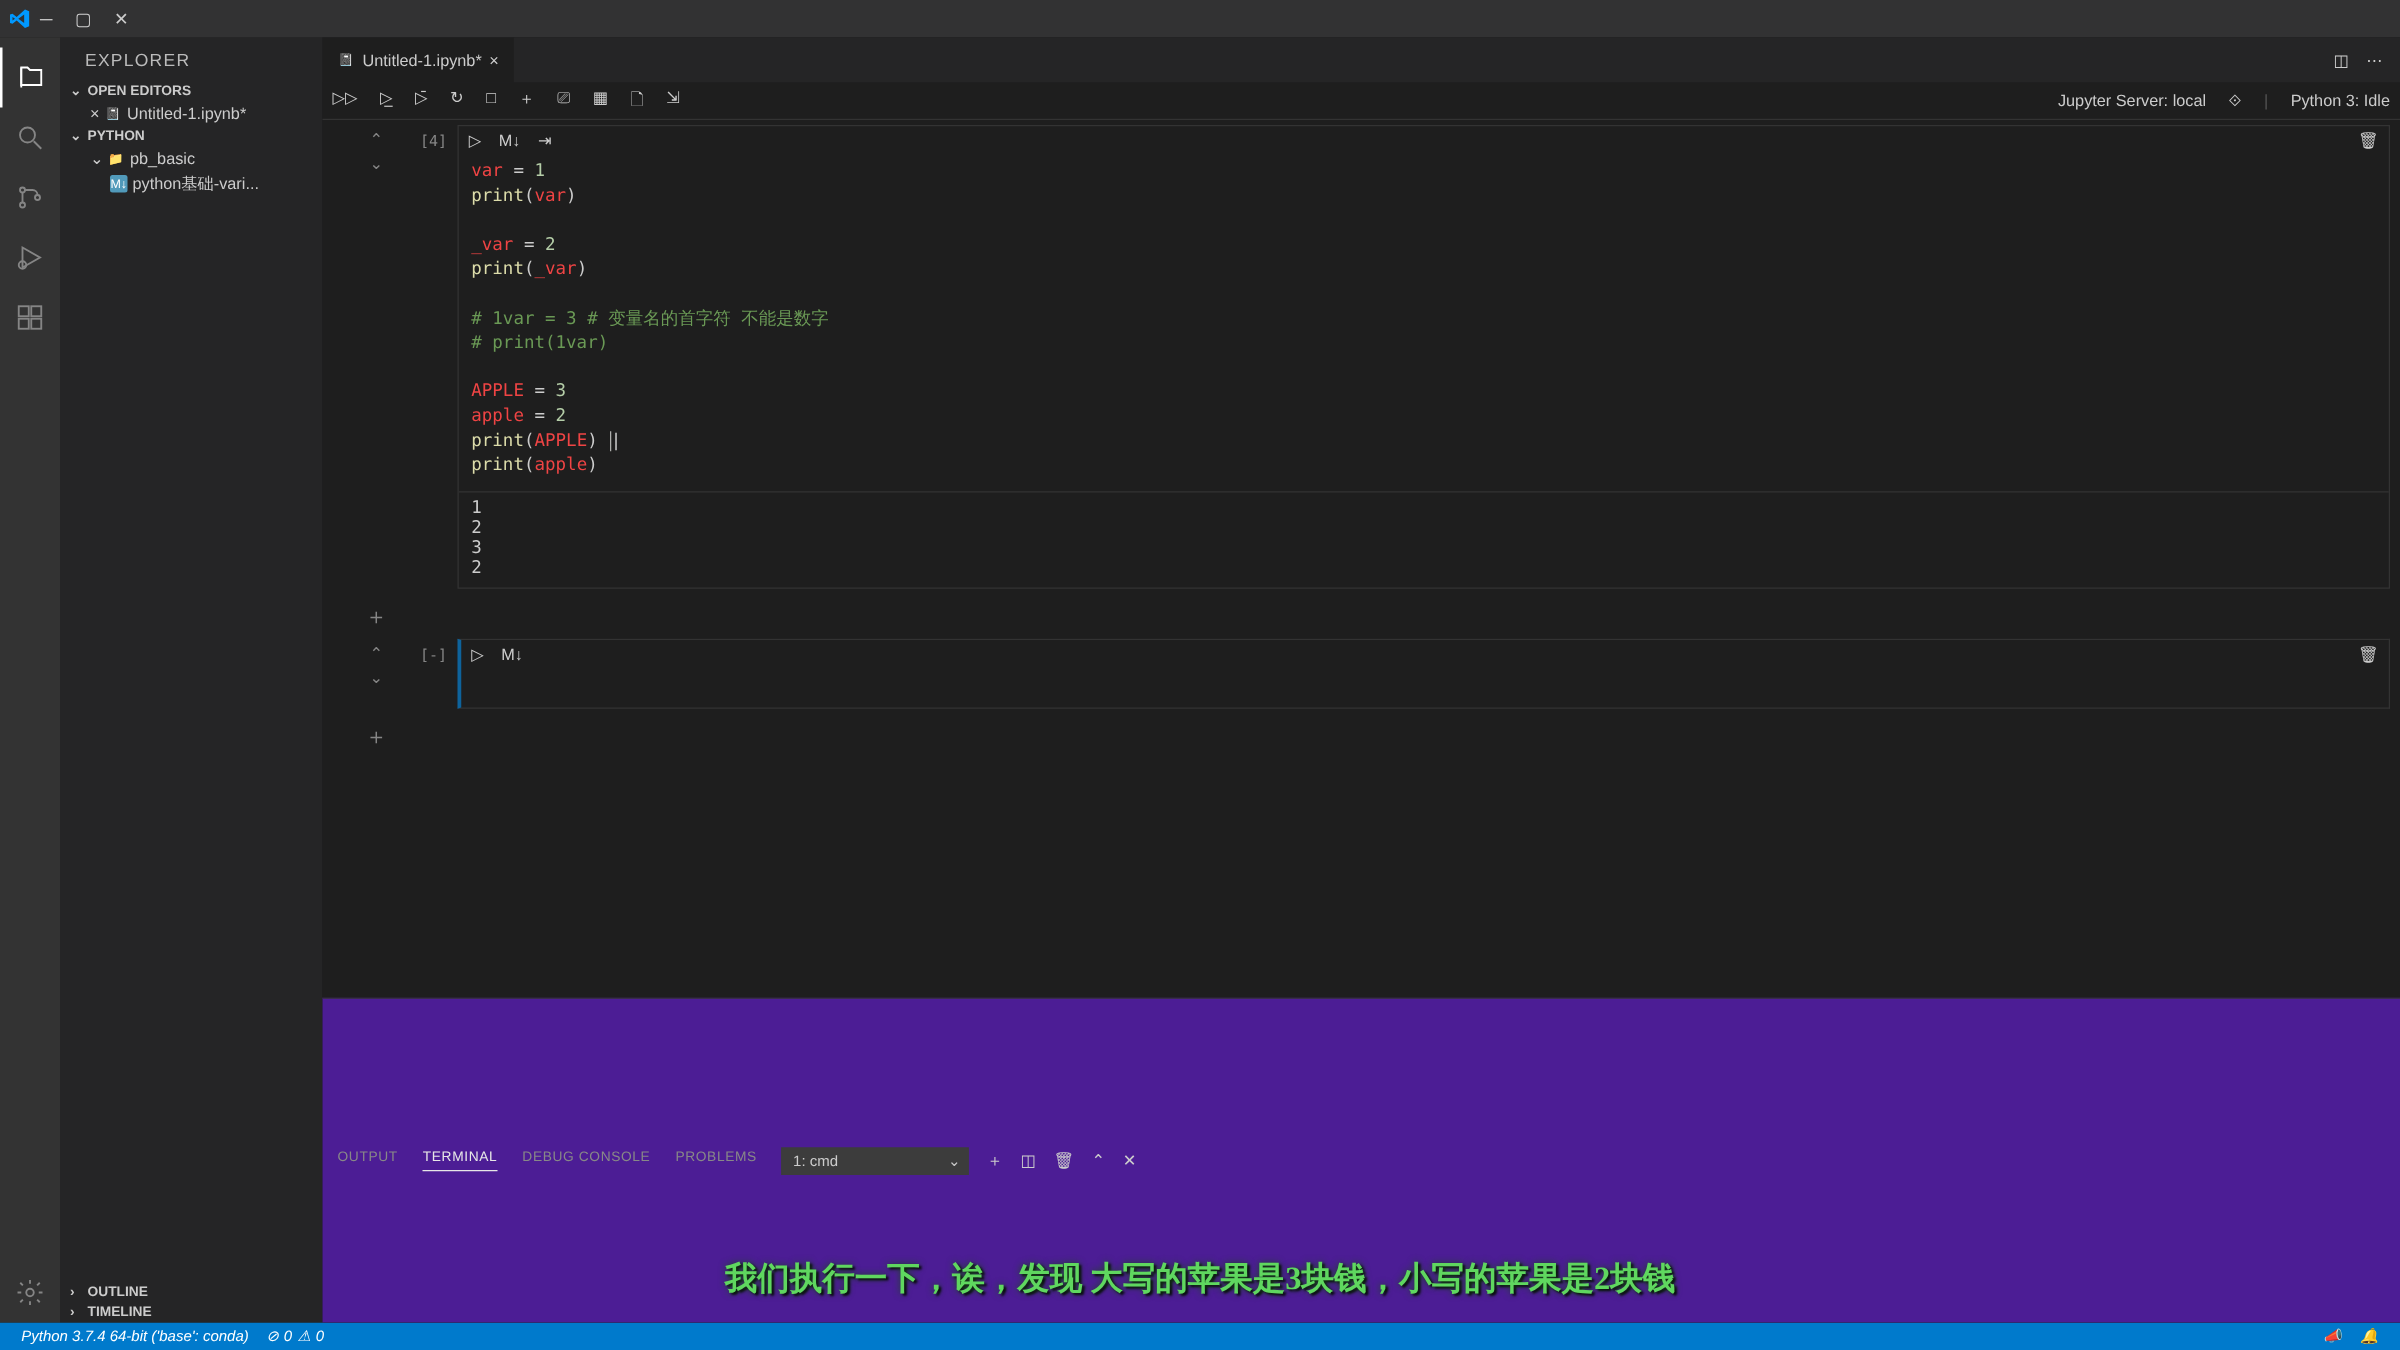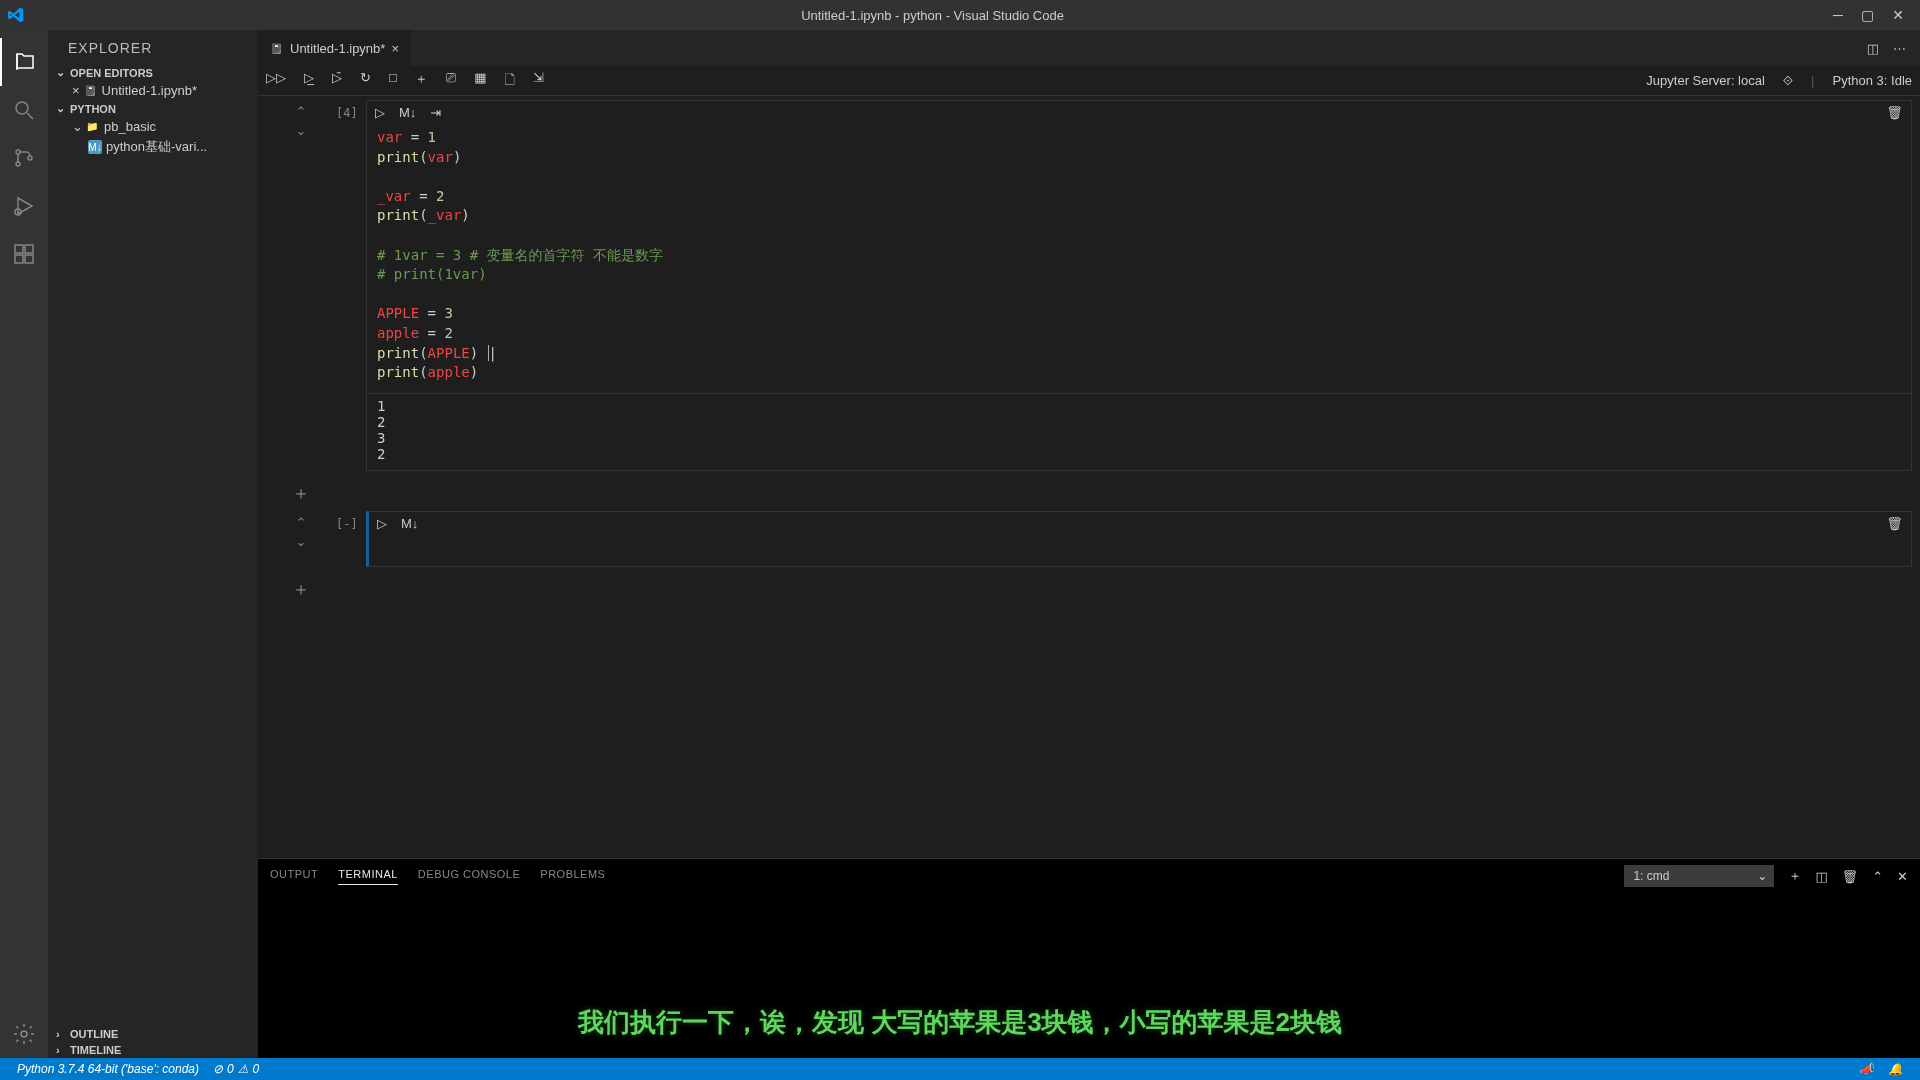--- a/index.html
+++ b/index.html
@@ -53,44 +53,43 @@
 .cell-tb-spacer { flex: 1; }
 .code { font-family: Consolas, monospace; font-size: 14px; padding: 4px 10px 8px; line-height: 1.4; white-space: pre; }
 .code .fn { color: #dcdcaa; }
 .code .num { color: #b5cea8; }
 .code .cmt { color: #6a9955; }
 .code .var { color: #ef4444; }
 .code .cursor { border-left: 1px solid #aeafad; margin-left: 1px; }
 .output { font-family: Consolas, monospace; font-size: 14px; padding: 4px 10px 8px; color: #cccccc; white-space: pre; border-top: 1px solid #333; margin-top: 2px; }
 .add-cell { width: 70px; text-align: center; color: #858585; cursor: pointer; padding: 6px 0; font-size: 18px; }
 
-.panel { height: 200px; background: #000000; border-top: 1px solid #333; display: flex; flex-direction: column; }
+.panel { height: 260px; background: #4c1d95; border-top: 1px solid #333; display: flex; flex-direction: row; }
 .panel-tabs { display: flex; align-items: center; padding: 6px 12px; gap: 20px; }
 .panel-tab { font-size: 11px; letter-spacing: 0.5px; cursor: pointer; color: #888; padding-bottom: 4px; }
 .panel-tab.active { color: #e7e7e7; border-bottom: 1px solid #e7e7e7; }
 .panel-actions { margin-left: auto; display: flex; align-items: center; gap: 14px; }
 .term-select { background: #3c3c3c; color: #cccccc; border: 1px solid #3c3c3c; padding: 3px 24px 3px 8px; font-size: 12px; position: relative; width: 150px; }
 .pa-icon { cursor: pointer; color: #cccccc; }
 .terminal { flex: 1; font-family: Consolas, monospace; font-size: 14px; padding: 4px 14px; color: #cccccc; white-space: pre; }
 .term-cursor { display: inline-block; width: 8px; height: 14px; border: 1px solid #cccccc; vertical-align: middle; }
 
 .statusbar { height: 22px; background: #007acc; display: flex; align-items: center; padding: 0 10px; color: #fff; font-size: 12px; }
 .sb-item { padding: 0 7px; cursor: pointer; display: flex; align-items: center; gap: 4px; font-style: italic; }
 .sb-spacer { flex: 1; }
 
-.subtitle { position: absolute; bottom: 40px; left: 50%; transform: translateX(-50%); font-size: 26px; font-weight: bold; color: #5fd75f; text-shadow: 0 0 6px #1a4d1a, 2px 2px 2px #000; white-space: nowrap; }
+.subtitle { position: absolute; bottom: 40px; left: 50%; transform: translateX(-50%); font-size: 26px; font-weight: bold; color: #5fd75f; text-shadow: 0 0 6px #1a4d1a, 2px 2px 2px #000; white-space: nowrap; font-family: Liberation Serif, serif; }
 </style>
 </head>
 <body>
 
 <div class="titlebar">
   <svg class="logo" viewBox="0 0 24 24">
       <path fill="#0098ff" d="M23 3l-5-2-10 9-5-4-3 1v10l3 1 5-4 10 9 5-2V3zM3 14V10l3 2-3 2zm14 3l-7-5 7-5v10z"></path>
     </svg>
-  <div class="title-center">Untitled-1.ipynb - python - Visual Studio Code</div>
   <div class="win-controls">
     <span class="win-btn">─</span>
     <span class="win-btn">▢</span>
     <span class="win-btn">✕</span>
   </div>
 </div>
 
 <div class="main">
   <div class="activitybar">
     <div class="activitybar-top">

